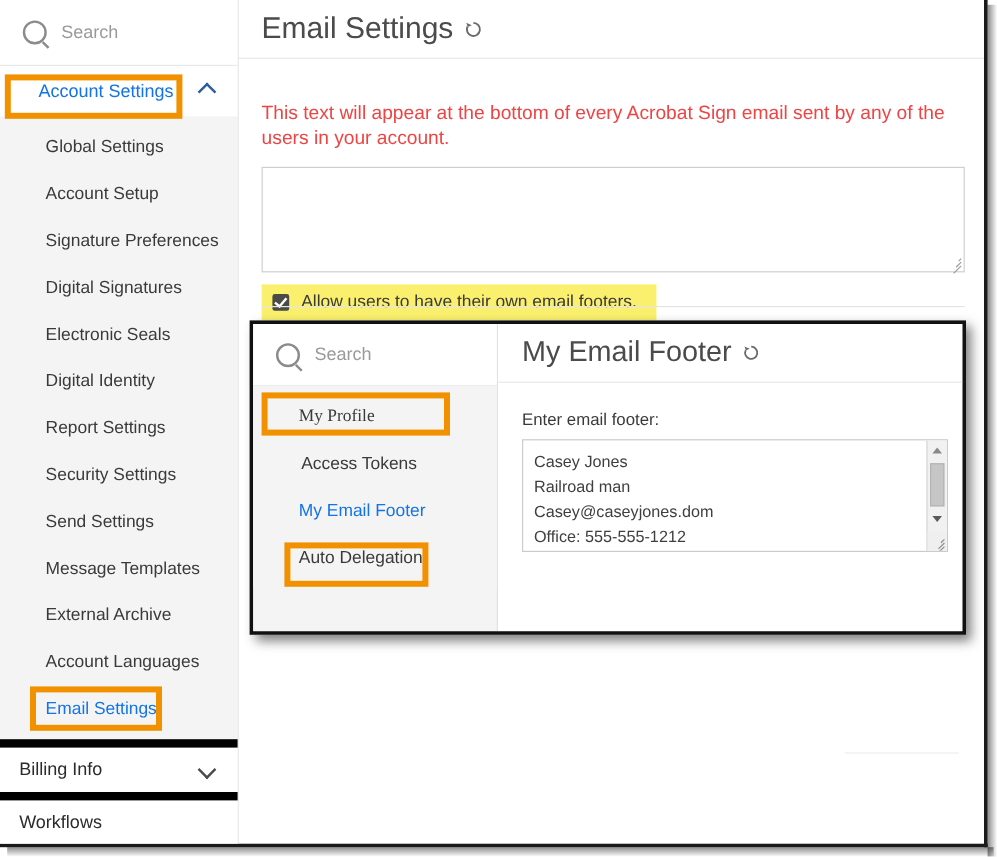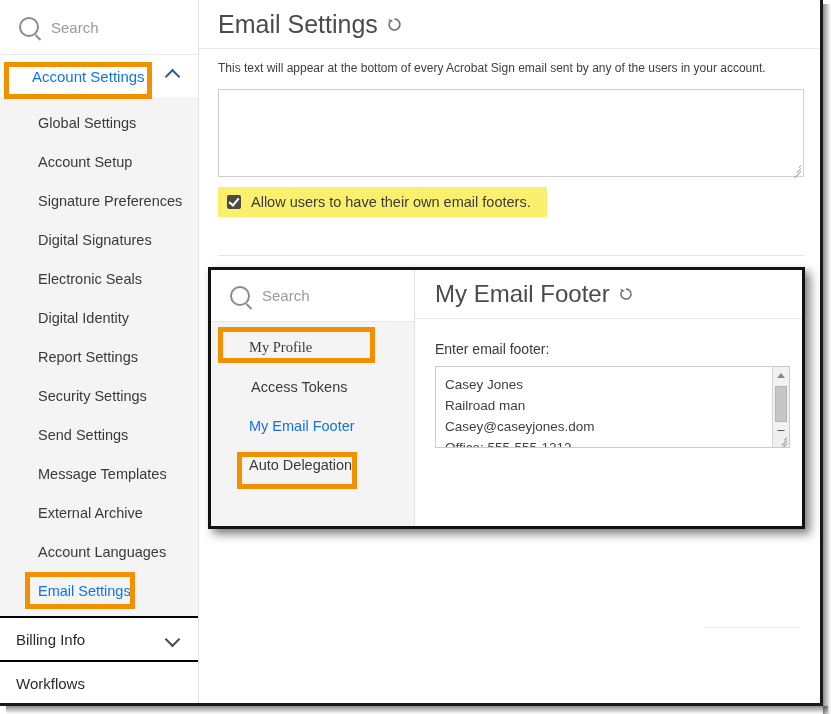--- a/index.html
+++ b/index.html
@@ -155,21 +155,21 @@
   }
 
   .nav-plain {
     height: 44px;
     display: flex;
     align-items: center;
     padding-left: 16px;
     font-size: 15px;
     color: #2b2b2b;
     background: #ffffff;
-    border-top: 2px solid #000000;
+    border-top: 7px solid #000000;
     position: relative;
     box-sizing: border-box;
   }
 
   
   .callout {
     position: absolute;
     border: 5px solid #f29100;
     background: transparent;
     box-sizing: border-box;
@@ -200,23 +200,23 @@
   .refresh-icon {
     margin-left: 9px;
     width: 15px;
     height: 15px;
     position: relative;
     flex: none;
   }
   .refresh-icon svg { display: block; }
 
   .desc-text {
-    margin: 12px 0 0 19px;
-    font-size: 12px;
-    color: #404040;
+    margin: 36px 0 0 19px;
+    font-size: 16px;
+    color: #ef4444;
     line-height: 1.3;
   }
 
   .big-textarea {
     margin: 12px 0 0 19px;
     width: 586px;
     height: 88px;
     border: 1px solid #cfcfcf;
     background: #ffffff;
     box-sizing: border-box;
@@ -354,21 +354,21 @@
     font-weight: 400;
   }
   .inset-label {
     margin: 22px 0 0 20px;
     font-size: 14px;
     color: #3a3a3a;
   }
   .footer-box {
     margin: 9px 0 0 20px;
     width: 355px;
-    height: 82px;
+    height: 94px;
     border: 1px solid #cbcbcb;
     background: #ffffff;
     box-sizing: border-box;
     position: relative;
     overflow: hidden;
   }
   .footer-lines {
     padding: 7px 0 0 9px;
     font-size: 13.5px;
     color: #3f3f3f;

